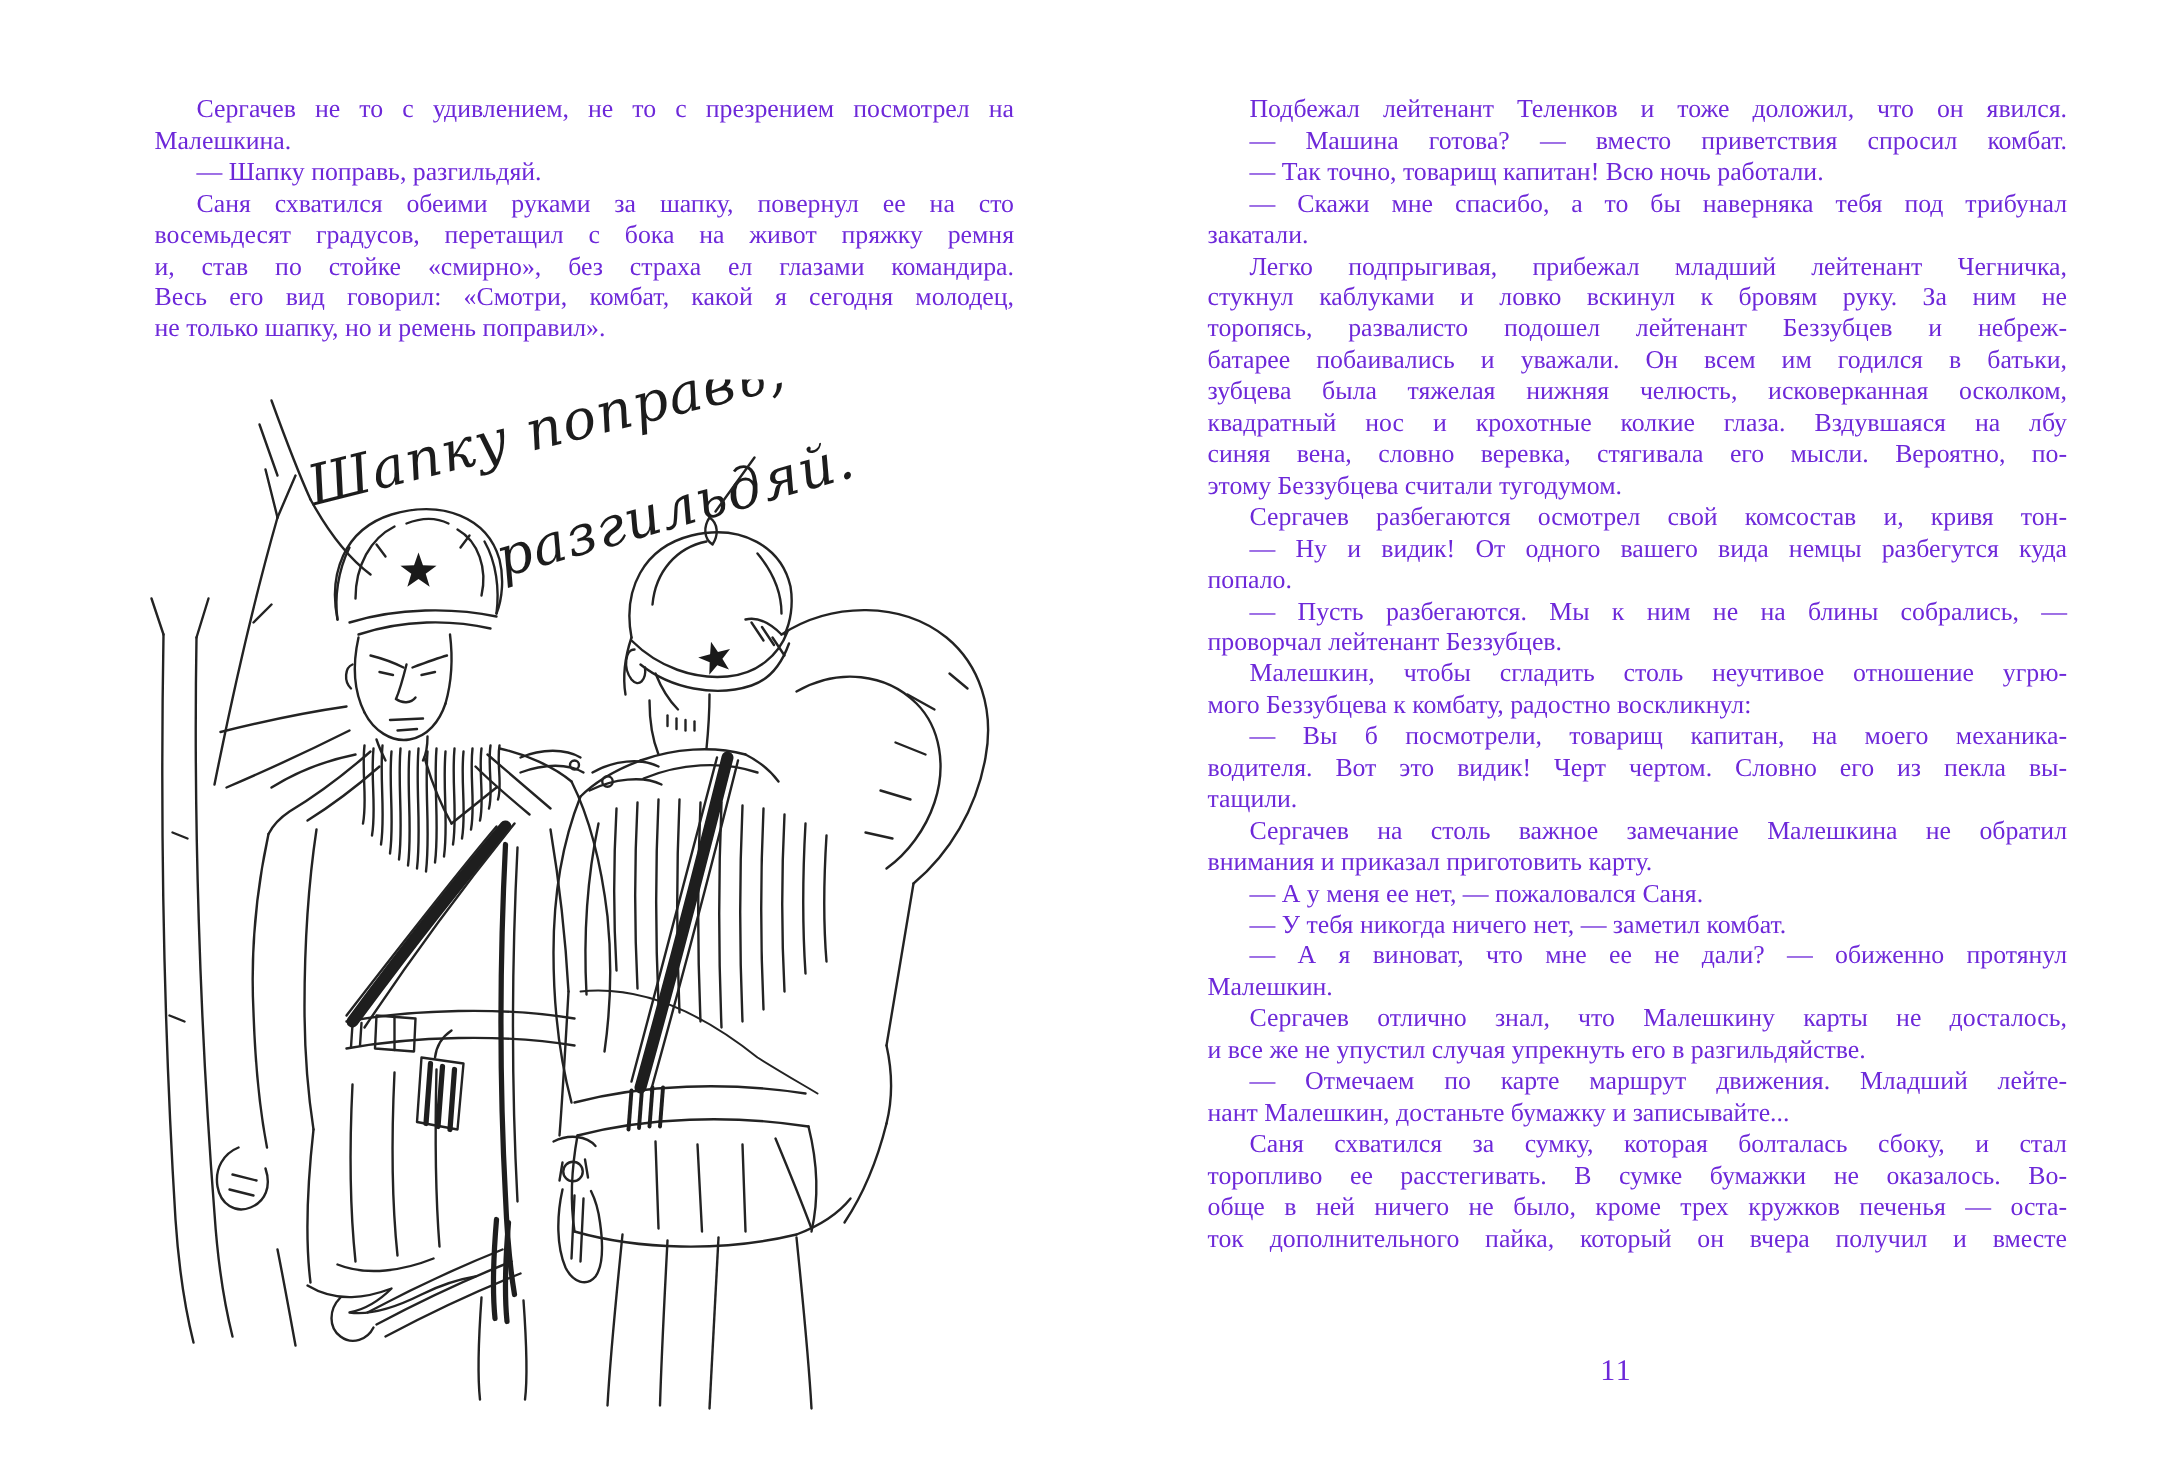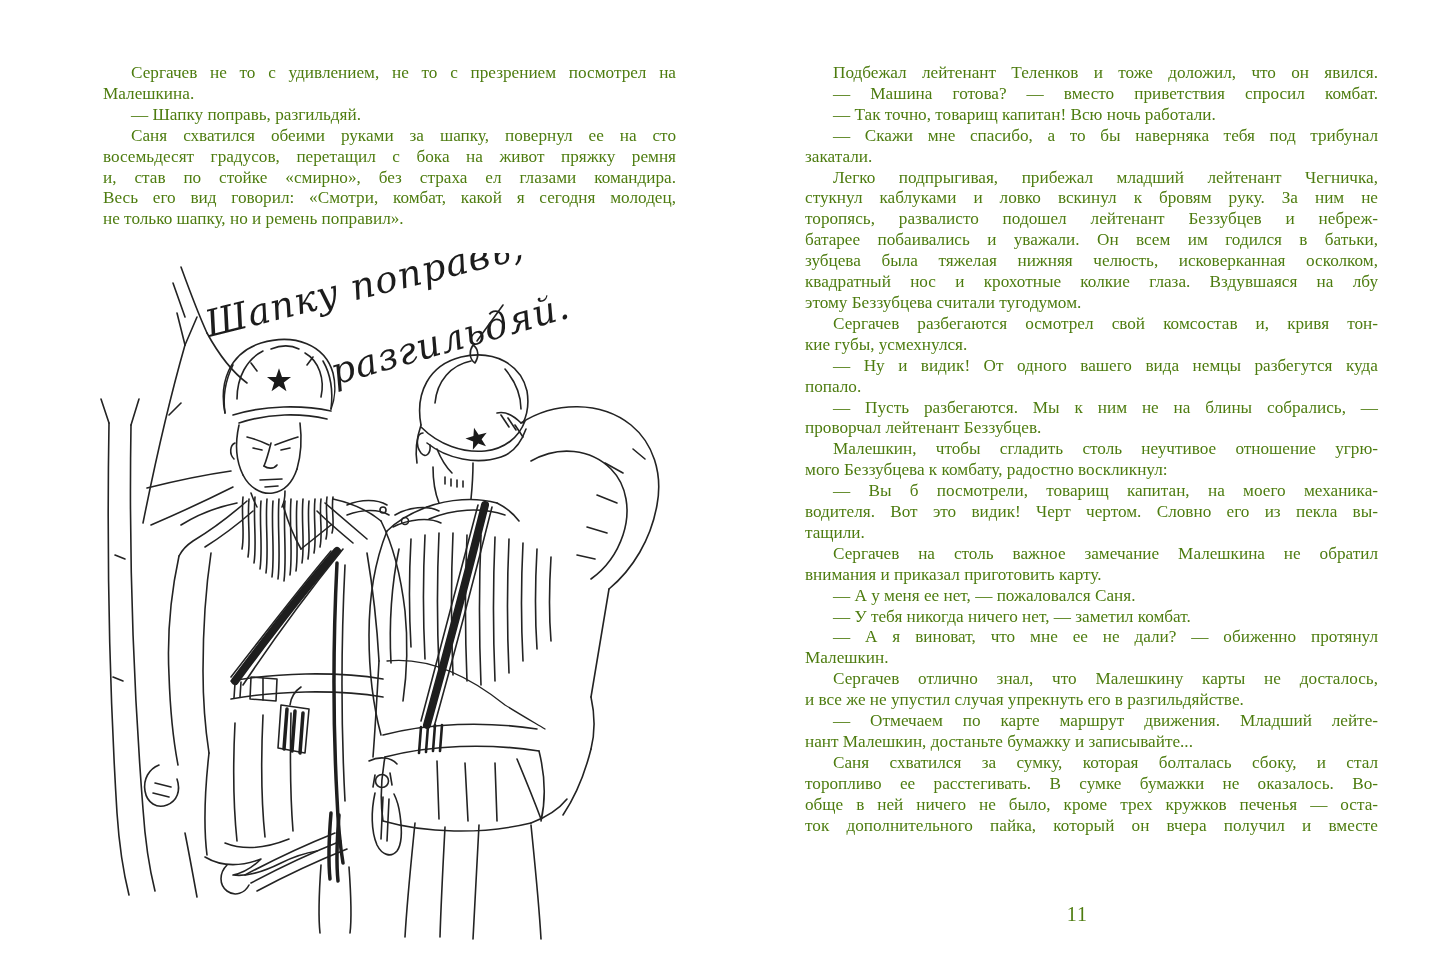--- a/index.html
+++ b/index.html
@@ -1,17 +1,17 @@
 <!DOCTYPE html>
 <html><head>
 <meta charset="utf-8">
 <style>
   html,body{margin:0;padding:0;background:#ffffff;}
   #canvas{position:relative;width:1445px;height:978px;background:#ffffff;overflow:hidden;
-          font-family:"Liberation Serif",serif;color:#4d7c0f;}
+          font-family:"Liberation Serif",serif;color:#6d28d9;}
   .text-col{position:absolute;width:573px;font-size:17.2px;line-height:20.9px;}
   #left-lines{left:103px;top:63px;}
   #right-lines{left:805px;top:63px;}
   .line{white-space:pre-wrap;}
   .line.just{text-align:justify;text-align-last:justify;text-justify:inter-word;white-space:normal;}
   .line.ind{text-indent:28px;}
   .page-number{position:absolute;left:805px;top:903px;width:545px;text-align:center;
                font-size:20px;letter-spacing:1px;}
   #illustration{position:absolute;left:85px;top:253px;width:612px;height:702px;}
   svg .ink{fill:none;stroke:#232323;stroke-width:1.6;stroke-linecap:round;stroke-linejoin:round;}
@@ -274,23 +274,23 @@
       <div class="line just ind">— Машина готова? — вместо приветствия спросил комбат.</div>
       <div class="line ind">— Так точно, товарищ капитан! Всю ночь работали.</div>
       <div class="line just ind">— Скажи мне спасибо, а то бы наверняка тебя под трибунал</div>
       <div class="line">закатали.</div>
       <div class="line just ind">Легко подпрыгивая, прибежал младший лейтенант Чегничка,</div>
       <div class="line just">стукнул каблуками и ловко вскинул к бровям руку. За ним не</div>
       <div class="line just">торопясь, развалисто подошел лейтенант Беззубцев и небреж-</div>
       <div class="line just">батарее побаивались и уважали. Он всем им годился в батьки,</div>
       <div class="line just">зубцева была тяжелая нижняя челюсть, исковерканная осколком,</div>
       <div class="line just">квадратный нос и крохотные колкие глаза. Вздувшаяся на лбу</div>
+      <div class="line just">синяя вена, словно веревка, стягивала его мысли. Вероятно, по-</div>
       <div class="line">этому Беззубцева считали тугодумом.</div>
       <div class="line just ind">Сергачев разбегаются осмотрел свой комсостав и, кривя тон-</div>
-      <div class="line">кие губы, усмехнулся.</div>
       <div class="line just ind">— Ну и видик! От одного вашего вида немцы разбегутся куда</div>
       <div class="line">попало.</div>
       <div class="line just ind">— Пусть разбегаются. Мы к ним не на блины собрались, —</div>
       <div class="line">проворчал лейтенант Беззубцев.</div>
       <div class="line just ind">Малешкин, чтобы сгладить столь неучтивое отношение угрю-</div>
       <div class="line">мого Беззубцева к комбату, радостно воскликнул:</div>
       <div class="line just ind">— Вы б посмотрели, товарищ капитан, на моего механика-</div>
       <div class="line just">водителя. Вот это видик! Черт чертом. Словно его из пекла вы-</div>
       <div class="line">тащили.</div>
       <div class="line just ind">Сергачев на столь важное замечание Малешкина не обратил</div>

